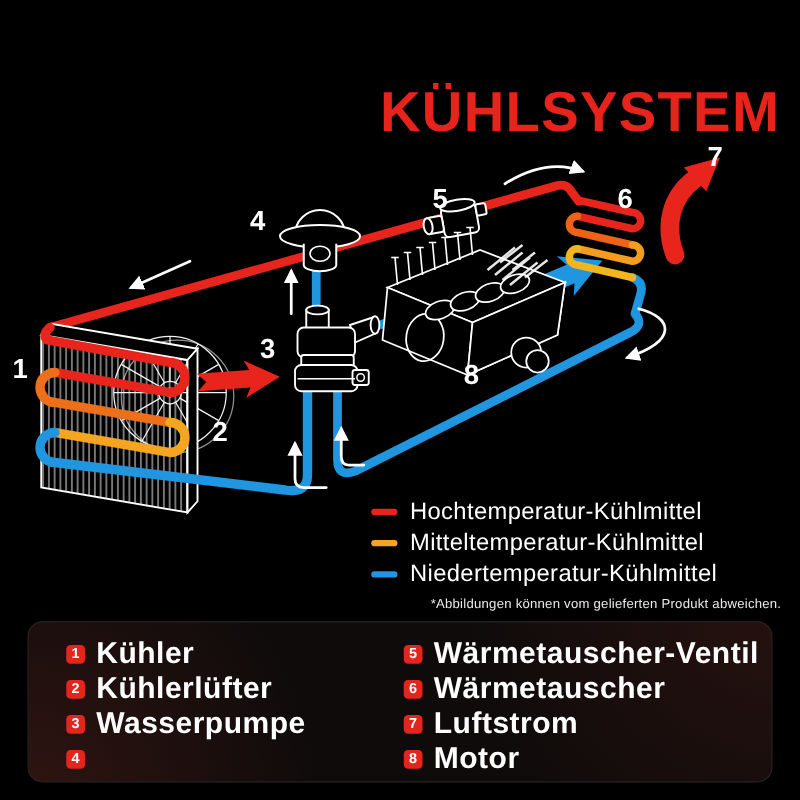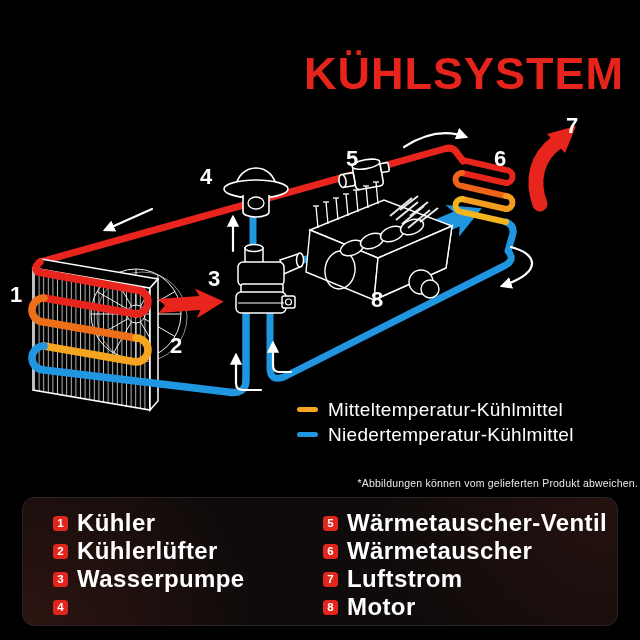--- a/index.html
+++ b/index.html
@@ -1,28 +1,28 @@
 <!DOCTYPE html>
 <html><head>
 <meta charset="utf-8">
 <style>
   html,body{margin:0;padding:0;background:#000;}
   .stage{position:relative;width:640px;height:640px;background:#000;overflow:hidden;
          font-family:"Liberation Sans",sans-serif;}
   .abs{position:absolute;}
-  .title{right:16px;top:48px;font-size:45px;font-weight:800;letter-spacing:1px;
+  .title{right:16px;top:64px;font-size:45px;font-weight:800;letter-spacing:1px;
          color:#e6241b;white-space:nowrap;}
   .legend{left:297px;top:397px;}
   .legend-row{display:flex;align-items:center;height:25px;gap:10px;}
   .sw{width:21px;height:5px;border-radius:3px;flex:0 0 auto;}
   .sw-hot{background:#e8251c;}
   .sw-mid{background:#f5a51f;}
   .sw-cold{background:#2196e0;}
   .legend-label{color:#fff;font-size:19px;font-weight:500;letter-spacing:.3px;white-space:nowrap;}
-  .disclaimer{right:2px;top:477px;font-size:10.5px;color:#e9e9e9;letter-spacing:.2px;}
+  .disclaimer{right:15px;top:477px;font-size:10.5px;color:#e9e9e9;letter-spacing:.2px;}
   .panel{left:22px;top:497px;width:596px;height:129px;box-sizing:border-box;
          border-radius:12px;border:1px solid #2b2323;
          background:
            radial-gradient(circle at 0% 110%, rgba(130,45,32,.28), rgba(0,0,0,0) 38%),
            radial-gradient(circle at 100% -10%, rgba(130,45,32,.20), rgba(0,0,0,0) 40%),
            #0f0b0b;
          padding:11px 0 0 30px;display:grid;grid-template-columns:270px 1fr;}
   .part-row{display:flex;align-items:center;height:28px;gap:9px;}
   .badge{width:15px;height:15px;border-radius:3.5px;background:#e3261d;color:#fff;
          font-size:11.5px;font-weight:700;display:flex;align-items:center;
@@ -190,20 +190,24 @@
       <text x="200" y="84">4</text>
       <text x="346" y="66">5</text>
       <text x="494" y="66">6</text>
       <text x="566" y="33">7</text>
       <text x="371" y="207">8</text>
     </g>
   </svg>
 
   <div class="abs legend">
     <div class="legend-row">
+      <span class="sw sw-hot"></span>
+      <span class="legend-label">Hochtemperatur-Kühlmittel</span>
+    </div>
+    <div class="legend-row">
       <span class="sw sw-mid"></span>
       <span class="legend-label">Mitteltemperatur-Kühlmittel</span>
     </div>
     <div class="legend-row">
       <span class="sw sw-cold"></span>
       <span class="legend-label">Niedertemperatur-Kühlmittel</span>
     </div>
   </div>
 
   <div class="abs disclaimer">*Abbildungen können vom gelieferten Produkt abweichen.</div>

